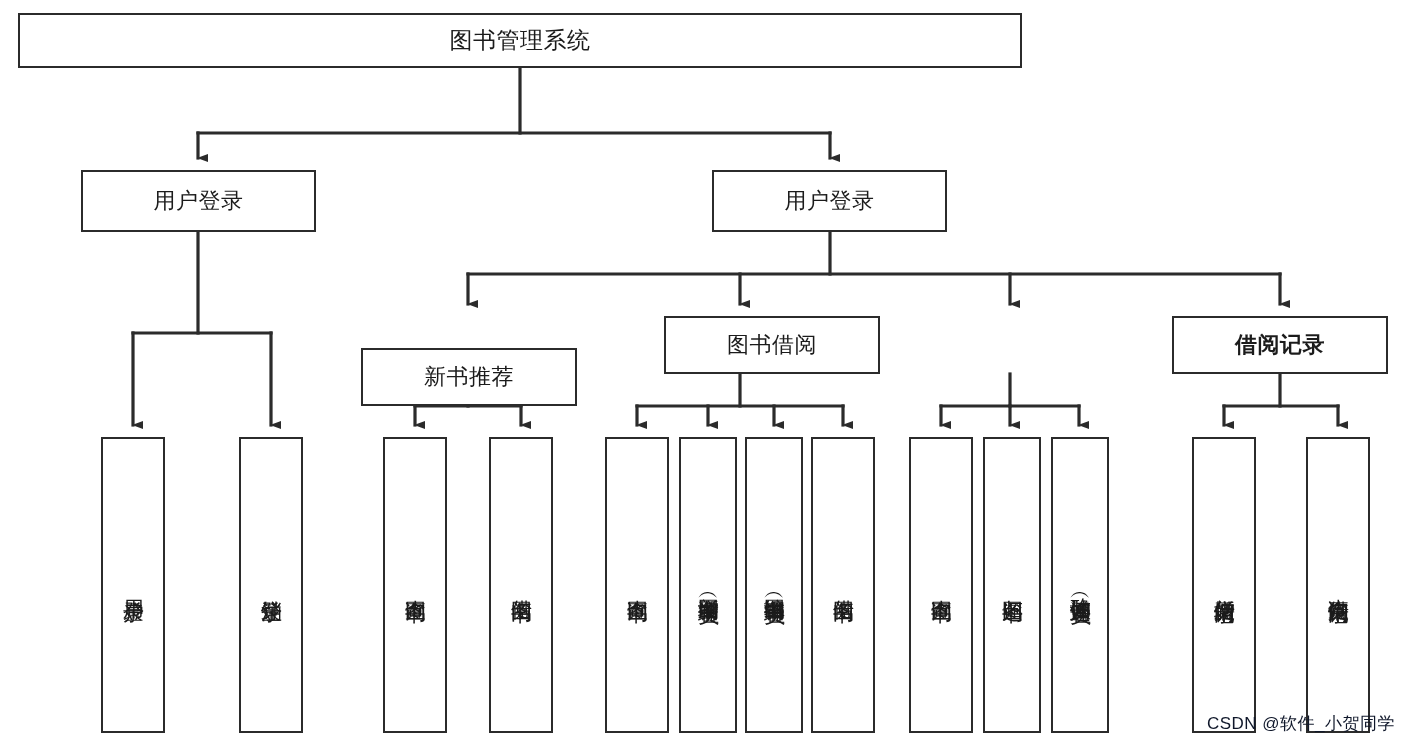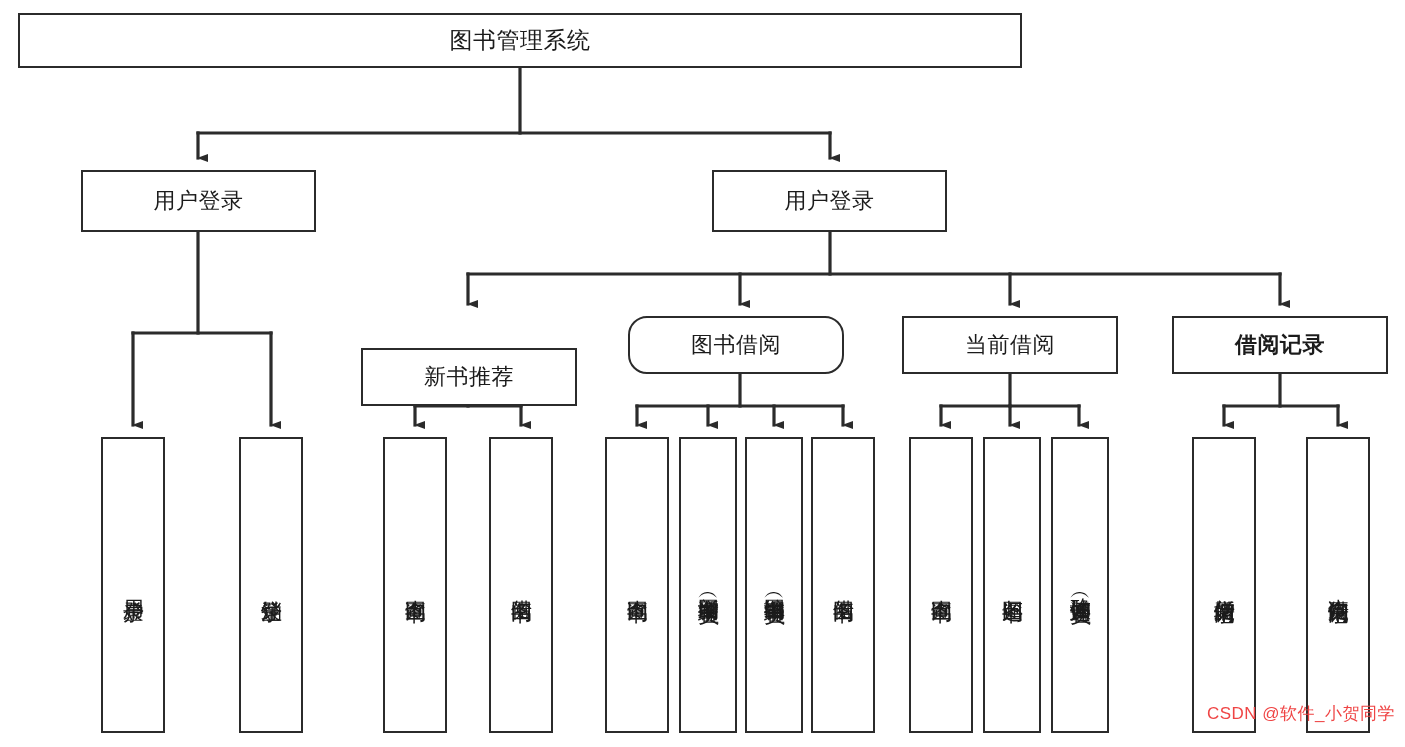--- a/index.html
+++ b/index.html
@@ -52,23 +52,23 @@
     white-space: nowrap;
     text-align: center;
     letter-spacing: 1px;
   }
   .root-box .node-label-h {
     font-size: 23px;
   }
   .watermark {
     position: absolute;
     right: 10px;
-    bottom: 22px;
+    bottom: 12px;
     font-size: 17px;
-    color: #ef4444;
+    color: #0f172a;
     white-space: nowrap;
     letter-spacing: 0.5px;
     pointer-events: none;
   }
 </style>
 </head>
 <body>
 
 <div id="diagram-root">
 
@@ -129,25 +129,22 @@
   <div class="node-box" style="left:81px; top:170px; width:235px; height:62px;">
     <span class="node-label-h">用户登录</span>
   </div>
   <div class="node-box" style="left:712px; top:170px; width:235px; height:62px;">
     <span class="node-label-h">用户登录</span>
   </div>
 
   <div class="node-box" style="left:361px; top:316px; width:216px; height:58px;margin-top:32px;">
     <span class="node-label-h">新书推荐</span>
   </div>
-  <div class="node-box" style="left:628px; top:316px; width:216px; height:58px;border-radius:19px;">
+  <div class="node-box" style="left:664px; top:316px; width:216px; height:58px;">
     <span class="node-label-h">图书借阅</span>
-  </div>
-  <div class="node-box" style="left:902px; top:316px; width:216px; height:58px;">
-    <span class="node-label-h">当前借阅</span>
   </div>
   <div class="node-box" style="left:1172px; top:316px; width:216px; height:58px;font-weight:bold;">
     <span class="node-label-h">借阅记录</span>
   </div>
 
   <div class="node-box" style="left:101px; top:437px; width:64px; height:296px;">
     <span class="node-label-v">用户登录</span>
   </div>
   <div class="node-box" style="left:239px; top:437px; width:64px; height:296px;">
     <span class="node-label-v">注销登录</span>

